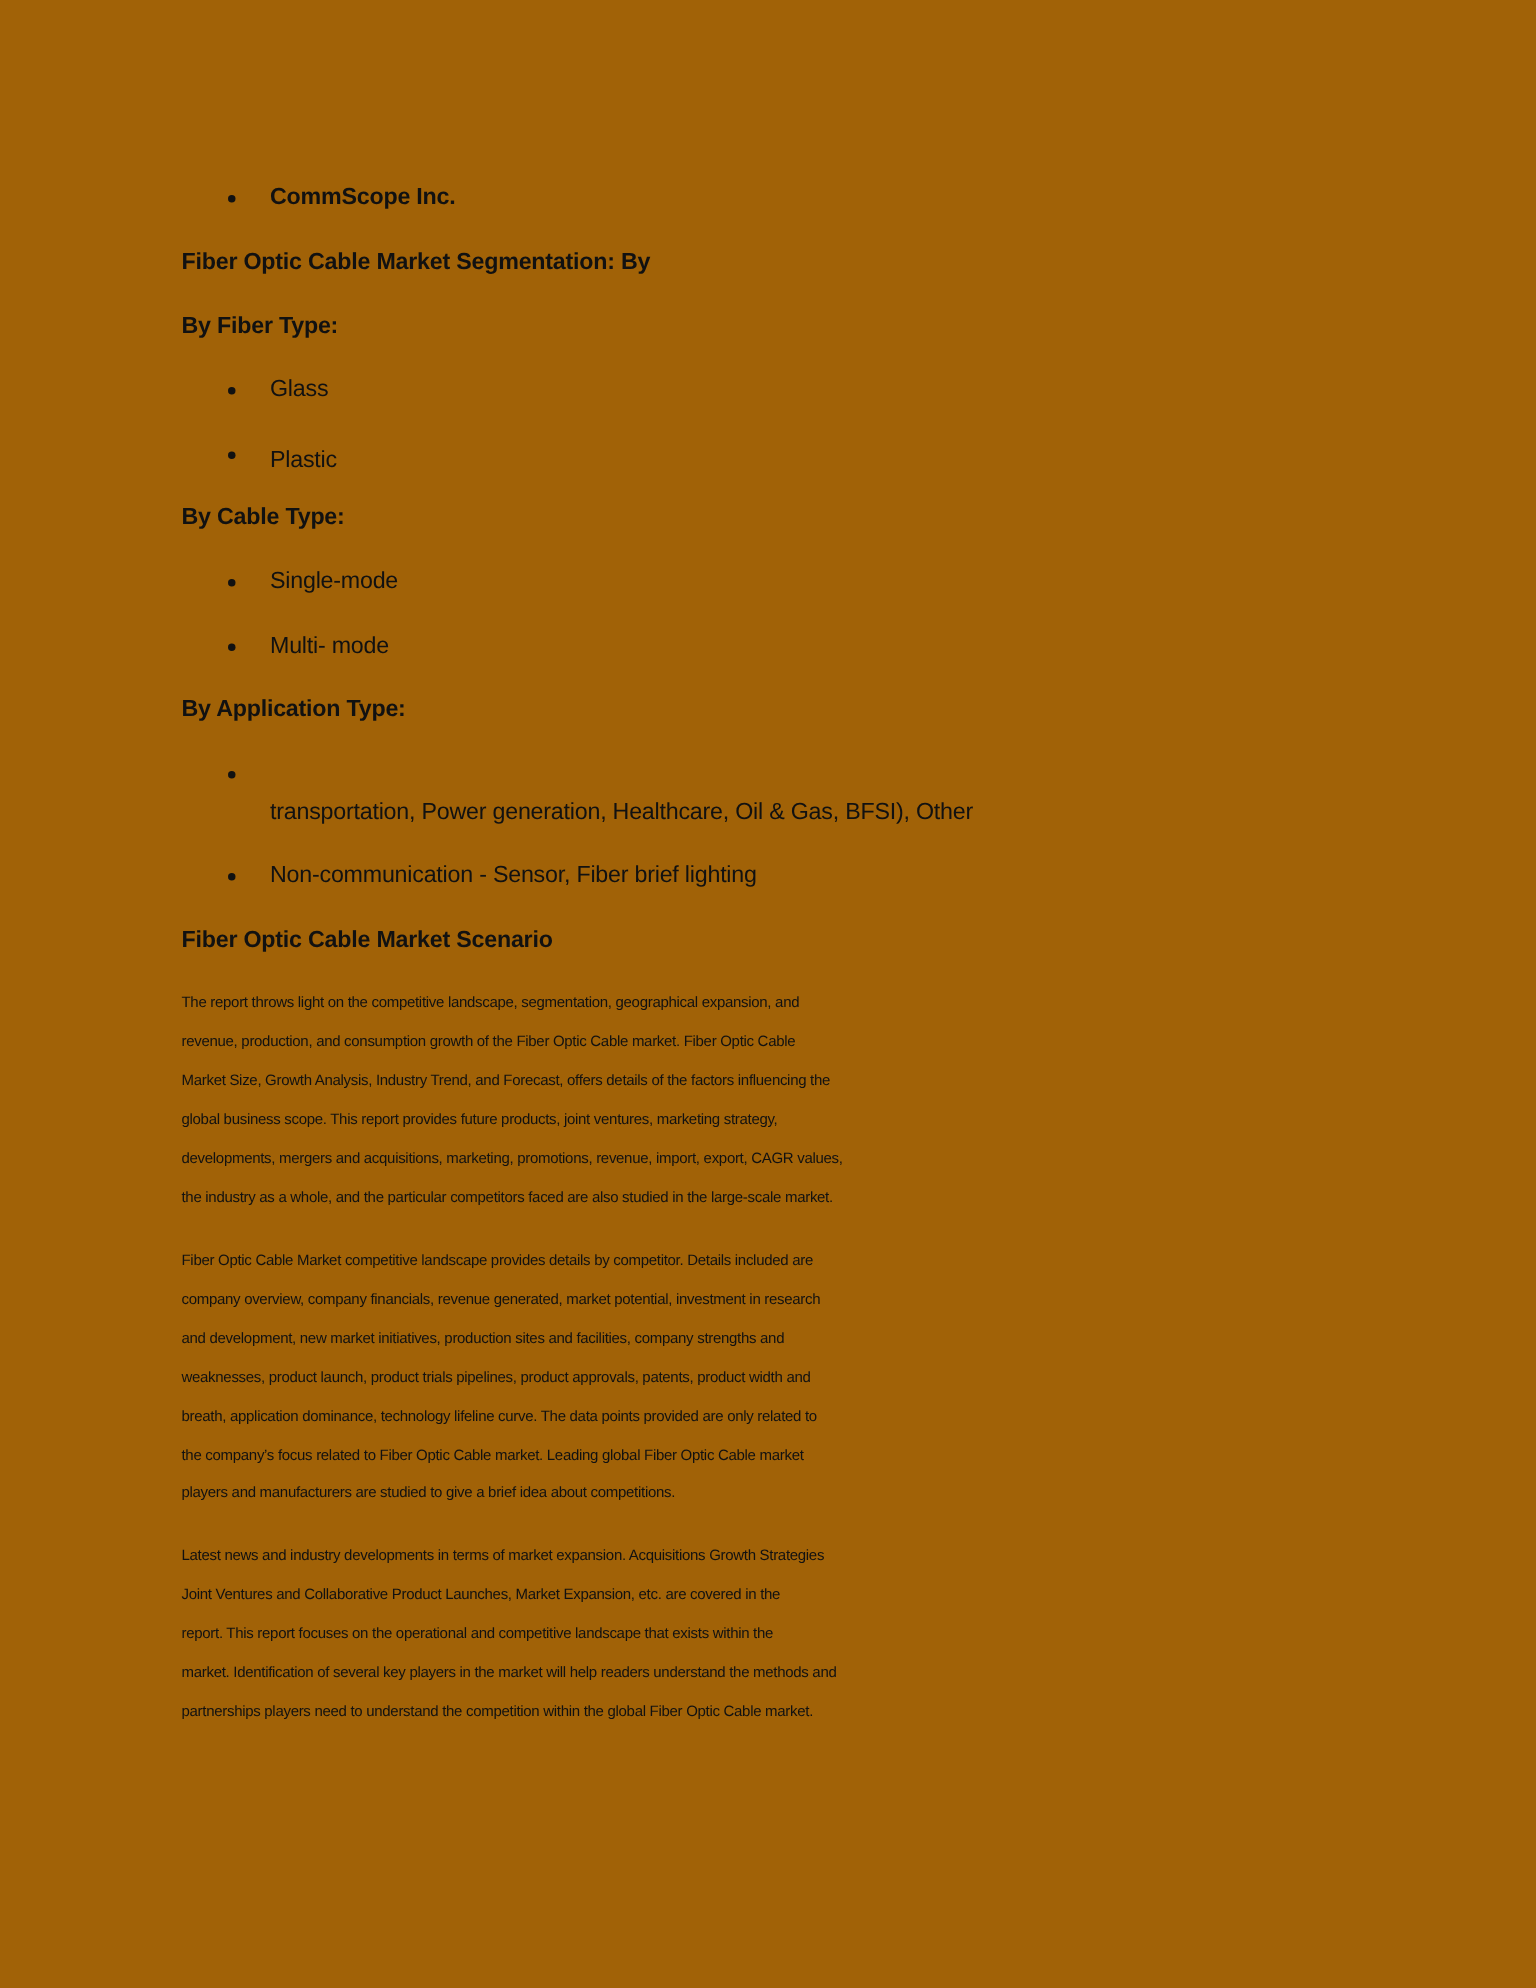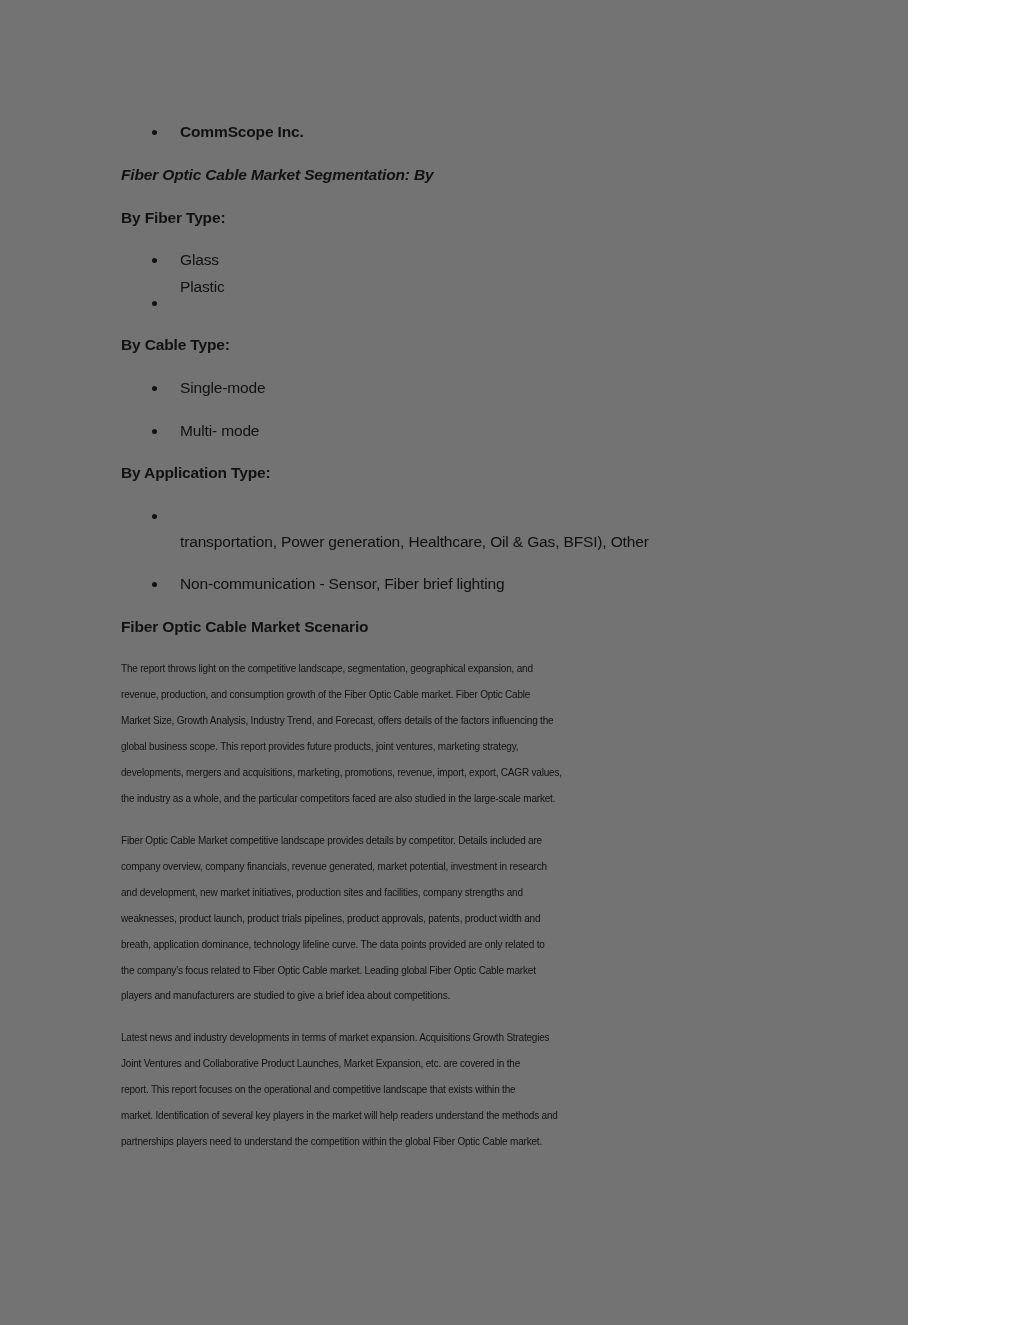--- a/index.html
+++ b/index.html
@@ -11,23 +11,23 @@
       width: 1024px;
       height: 1325px;
       position: relative;
       overflow: hidden;
       font-family: "Liberation Sans", sans-serif;
       color: #111111;
     }
     .page {
       position: absolute;
       left: 0; top: 0;
-      width: 908px;
+      width: 1024px;
       height: 1325px;
-      background: #737373;
+      background: #a16207;
     }
     .line {
       position: absolute;
       font-size: 15.5px;
       line-height: 26px;
       white-space: nowrap;
       letter-spacing: -0.15px;
     }
     .bold { font-weight: bold; }
     .bullet {
@@ -48,27 +48,27 @@
     .para span { display: block; white-space: nowrap; }
   </style>
 </head>
 <body>
 
 <div class="page">
 
   <div class="bullet" style="left:152px; top:130px;"></div>
   <div class="line bold" style="left:180px; top:119px;">CommScope Inc.</div>
 
-  <div class="line bold" style="left:121px; top:162px;font-style:italic;">Fiber Optic Cable Market Segmentation: By</div>
+  <div class="line bold" style="left:121px; top:162px;">Fiber Optic Cable Market Segmentation: By</div>
 
   <div class="line bold" style="left:121px; top:205px;">By Fiber Type:</div>
   <div class="bullet" style="left:152px; top:258px;"></div>
   <div class="line" style="left:180px; top:247px;">Glass</div>
   <div class="bullet" style="left:152px; top:301px;"></div>
-  <div class="line" style="left:180px; top:274px;">Plastic</div>
+  <div class="line" style="left:180px; top:294px;">Plastic</div>
 
   <div class="line bold" style="left:121px; top:332px;">By Cable Type:</div>
   <div class="bullet" style="left:152px; top:386px;"></div>
   <div class="line" style="left:180px; top:375px;">Single-mode</div>
   <div class="bullet" style="left:152px; top:429px;"></div>
   <div class="line" style="left:180px; top:418px;text-align:center;">Multi- mode</div>
 
   <div class="line bold" style="left:121px; top:460px;">By Application Type:</div>
   <div class="bullet" style="left:152px; top:514px;"></div>
   <div class="line" style="left:180px; top:529px;">transportation, Power generation, Healthcare, Oil &amp; Gas, BFSI), Other</div>

